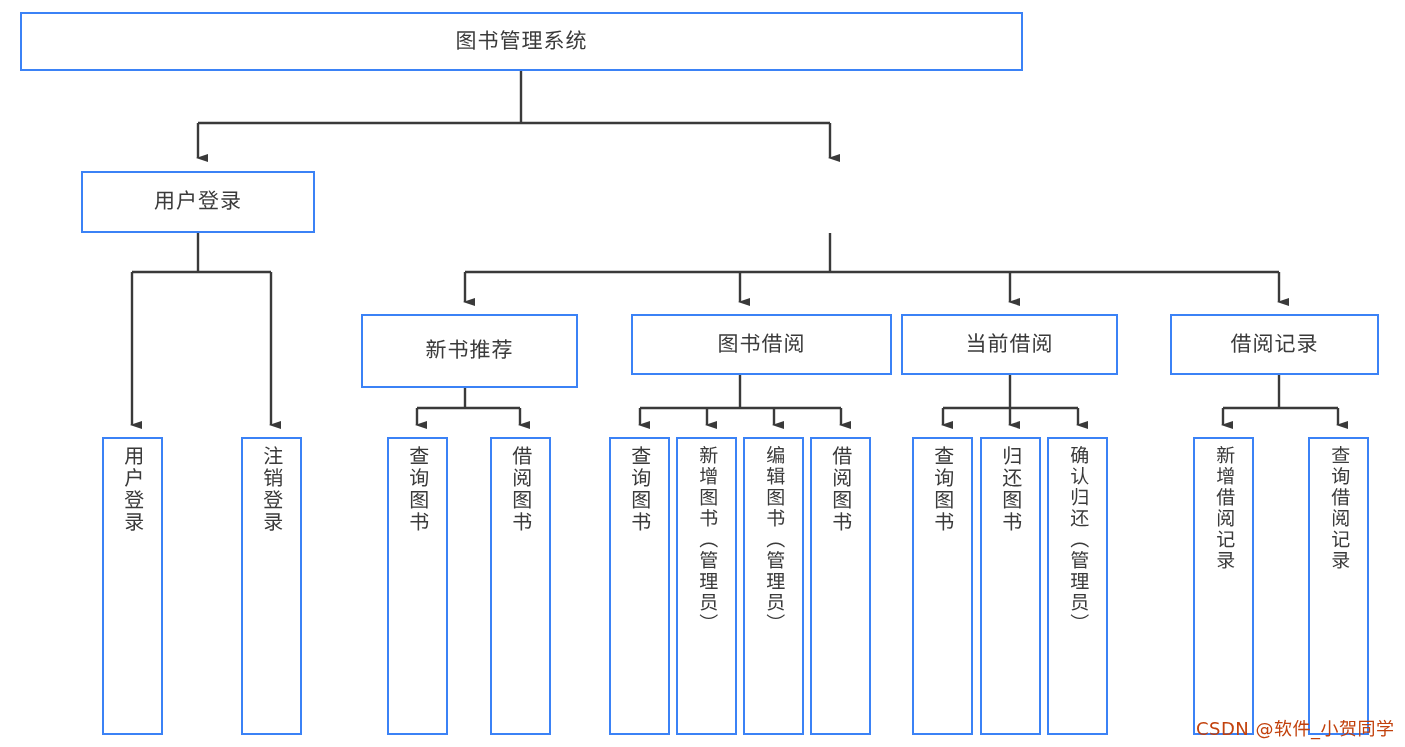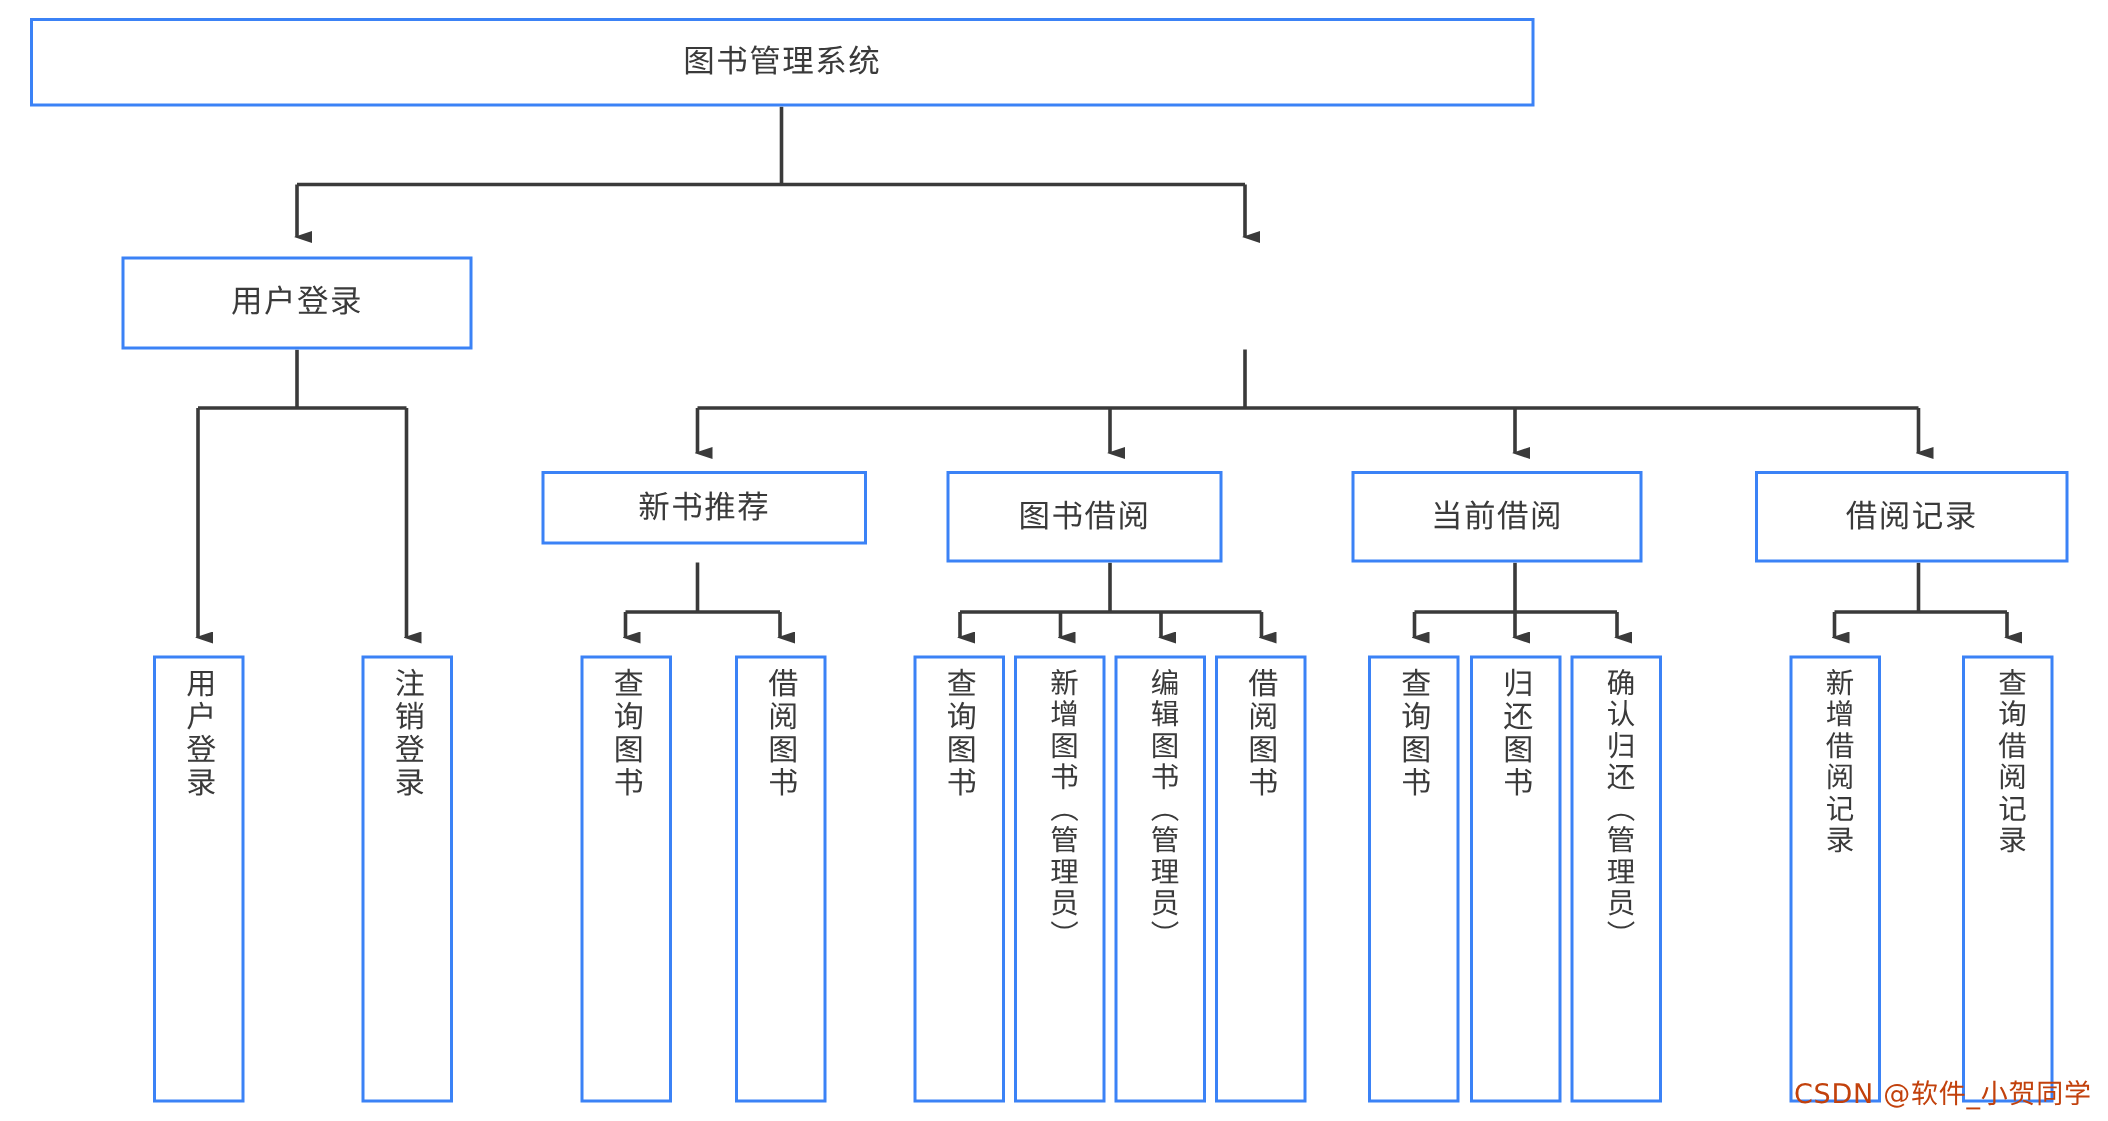--- a/index.html
+++ b/index.html
@@ -132,29 +132,29 @@
 
   <div class="node h" style="left:20px; top:12px; width:1003px; height:59px;">
     <span class="label">图书管理系统</span>
   </div>
 
   <div class="node h" style="left:81px; top:171px; width:234px; height:62px;">
     <span class="label">用户登录</span>
   </div>
 
 
-  <div class="node h" style="left:361px; top:314px; width:217px; height:49px;">
+  <div class="node h" style="left:361px; top:314px; width:217px; height:74px;">
     <span class="label">新书推荐</span>
   </div>
 
-  <div class="node h" style="left:631px; top:314px; width:184px; height:61px;">
+  <div class="node h" style="left:631px; top:314px; width:261px; height:61px;">
     <span class="label">图书借阅</span>
   </div>
 
-  <div class="node h" style="left:901px; top:314px; width:194px; height:61px;">
+  <div class="node h" style="left:901px; top:314px; width:217px; height:61px;">
     <span class="label">当前借阅</span>
   </div>
 
   <div class="node h" style="left:1170px; top:314px; width:209px; height:61px;">
     <span class="label">借阅记录</span>
   </div>
 
   <div class="node v" style="left:102px; top:437px; width:61px; height:298px;">
     <span class="label">用户登录</span>
   </div>

